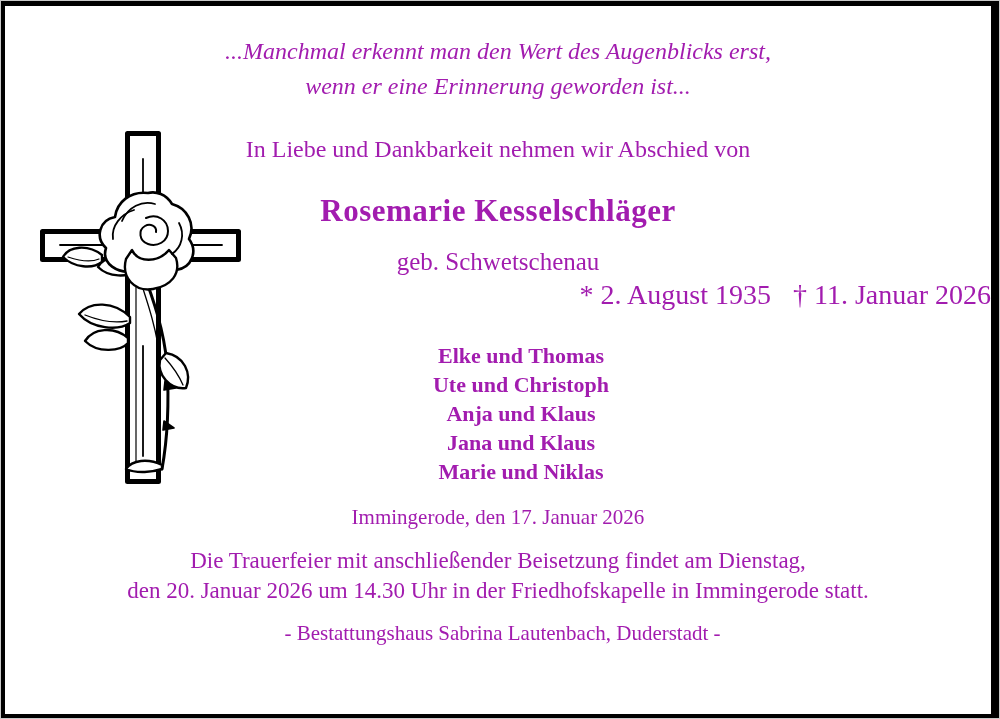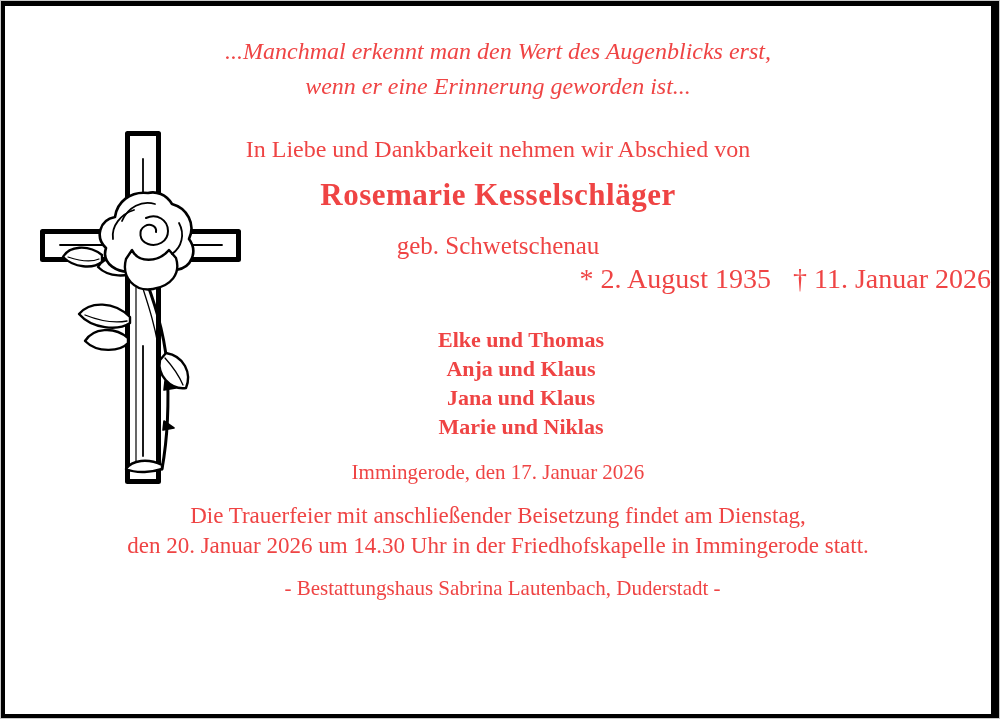--- a/index.html
+++ b/index.html
@@ -11,41 +11,41 @@
     position: relative;
     box-sizing: border-box;
     width: 998px;
     height: 717px;
     margin: 1px;
     background: #ffffff;
     border-style: solid;
     border-color: #000000;
     border-width: 5px 8px 4px 4px;
     font-family: "Liberation Serif", "DejaVu Serif", serif;
-    color: #ef4444;
+    color: #a21caf;
     overflow: hidden;
   }
   .textcol {
     position: relative;
     width: 100%;
     text-align: center;
   }
   .quote {
     margin-top: 28px;
     font-size: 24px;
     line-height: 35px;
     font-style: italic;
   }
   .intro {
     margin-top: 31px;
     font-size: 24px;
     line-height: 28px;
   }
   .deceased-name {
-    margin-top: 13px;
+    margin-top: 29px;
     font-size: 31px;
     line-height: 37px;
     font-weight: bold;
     letter-spacing: 0.5px;
   }
   .maiden {
     margin-top: 20px;
     font-size: 25px;
     line-height: 25px;
   }
@@ -145,20 +145,21 @@
     <div class="deceased-name">Rosemarie Kesselschläger</div>
 
     <div class="maiden">geb. Schwetschenau</div>
 
     <div class="dates">
       <span>* 2. August 1935</span><span class="gap"></span><span>† 11. Januar 2026</span>
     </div>
 
     <div class="mourners">
       <div>Elke und Thomas</div>
+      <div>Ute und Christoph</div>
       <div>Anja und Klaus</div>
       <div>Jana und Klaus</div>
       <div>Marie und Niklas</div>
     </div>
 
     <div class="place-date">Immingerode, den 17. Januar 2026</div>
 
     <div class="funeral">
       <div>Die Trauerfeier mit anschließender Beisetzung findet am Dienstag,</div>
       <div>den 20. Januar 2026 um 14.30 Uhr in der Friedhofskapelle in Immingerode statt.</div>

